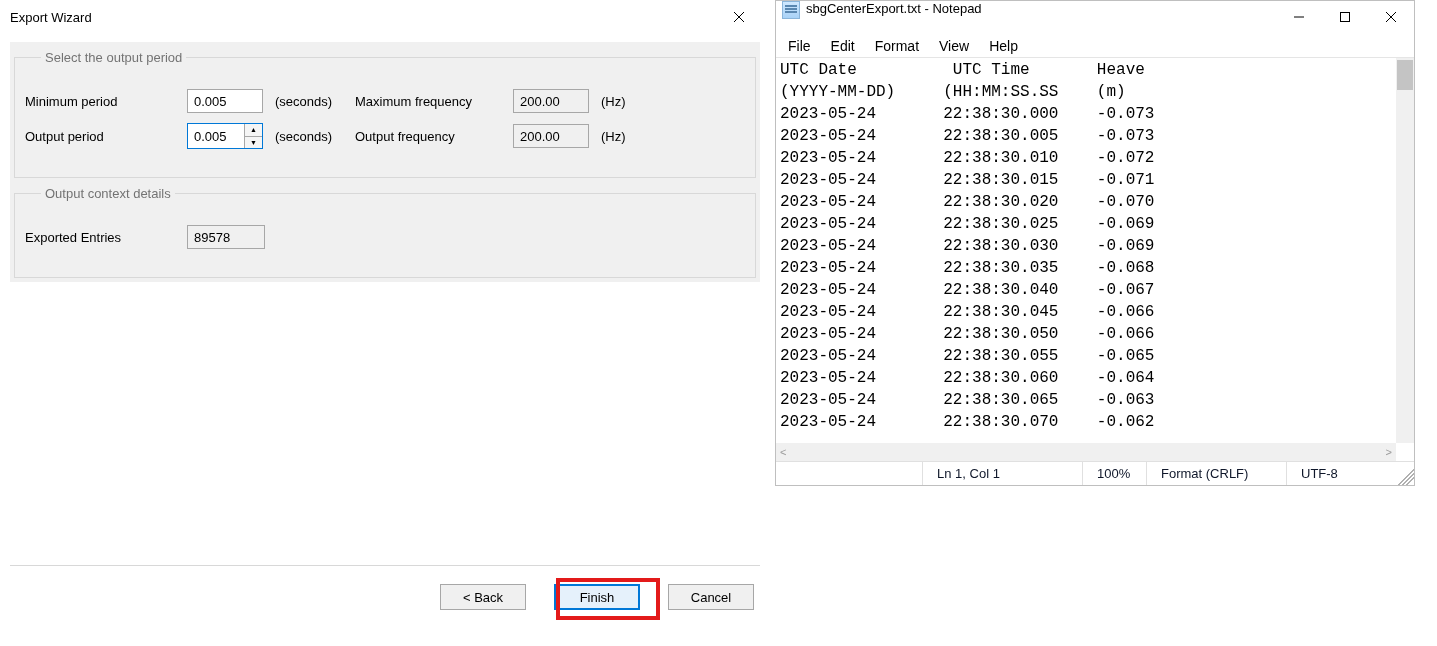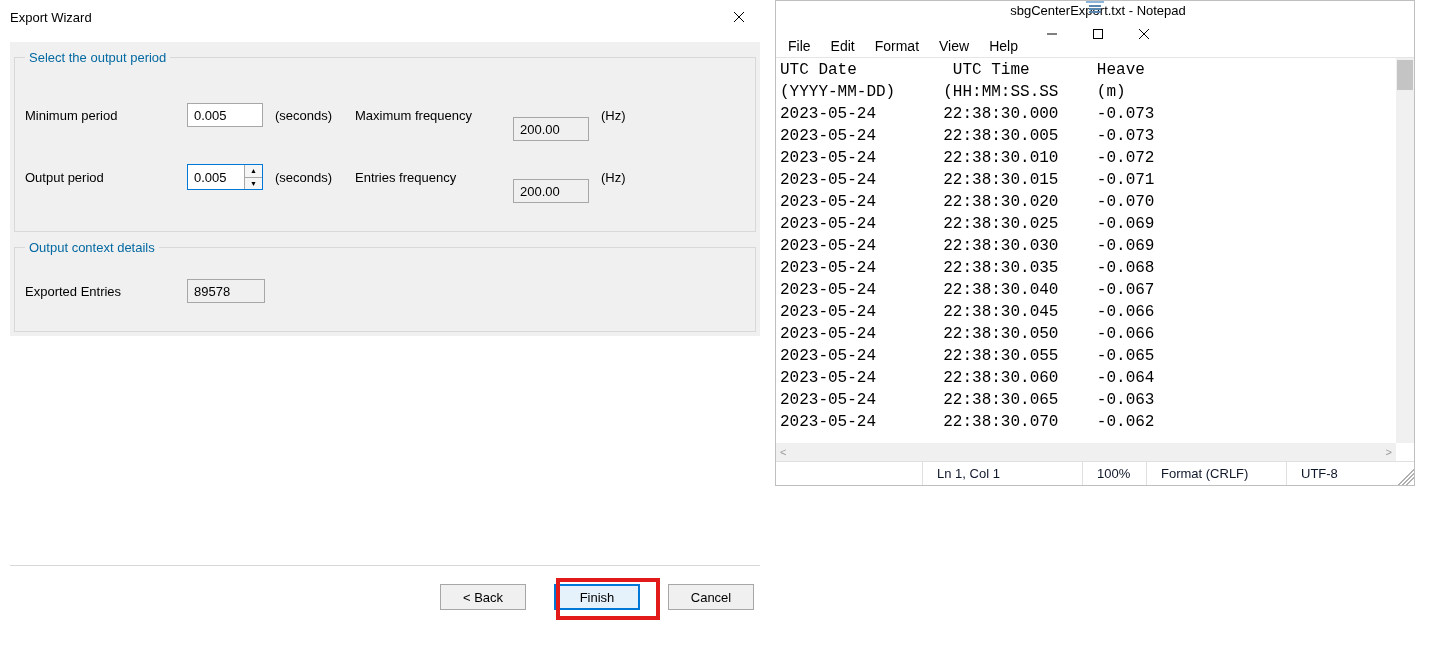--- a/index.html
+++ b/index.html
@@ -38,30 +38,30 @@
     width: 750px;
     background: #f0f0f0;
     padding: 0;
   }
   fieldset {
     border: 1px solid #d8d8d8;
     margin: 8px 4px 4px 4px;
     padding: 14px 10px 18px 10px;
     font-size: 13px;
   }
-  legend { padding: 0 4px; color: #0369a1; }
+  legend { padding: 0 4px; color: #737373; margin-left: 16px; }
   .row {
     display: flex; align-items: center;
     margin: 10px 0;
   }
   .col-lbl    { width: 162px; }
   .col-val    { width: 78px; }
   .col-unit   { width: 90px; padding-left: 10px; }
   .col-lbl2   { width: 158px; }
-  .col-val2   { width: 78px; margin-top: 28px; }
+  .col-val2   { width: 78px; }
   .col-unit2  { padding-left: 10px; }
   input.tbox {
     width: 76px; height: 24px;
     border: 1px solid #a7a7a7;
     background: #fff;
     padding: 2px 6px;
     font-size: 13px;
     font-family: inherit;
   }
   input.tbox.readonly {
@@ -132,23 +132,22 @@
   .notepad {
     position: absolute;
     left: 775px; top: 0;
     width: 640px; height: 486px;
     border: 1px solid #bfbfbf;
     background: #fff;
     display: flex; flex-direction: column;
   }
   .np-titlebar {
     height: 34px;
-    display: flex; align-items: center;
+    display: flex; align-items: flex-start;
     padding-left: 6px;
-    flex-direction: column;
   }
   .np-appicon {
     width: 18px; height: 18px;
     margin-right: 6px;
     background: linear-gradient(#cfe8ff,#a9d2f7);
     border: 1px solid #8bb5da;
     position: relative;
   }
   .np-appicon::after {
     content:""; position:absolute; left:2px; right:2px; top:3px;
@@ -256,21 +255,21 @@
         <div class="col-val">
           <div class="spinwrap">
             <input class="tbox" value="0.005" style="">
             <div class="spinbtns">
               <div>▲</div>
               <div>▼</div>
             </div>
           </div>
         </div>
         <div class="col-unit">(seconds)</div>
-        <div class="col-lbl2">Entries frequency</div>
+        <div class="col-lbl2">Output frequency</div>
         <div class="col-val2">
           <input class="tbox readonly" readonly="" value="200.00" style="">
         </div>
         <div class="col-unit2">(Hz)</div>
       </div>
     </fieldset>
 
     <fieldset>
       <legend>Output context details</legend>
 

